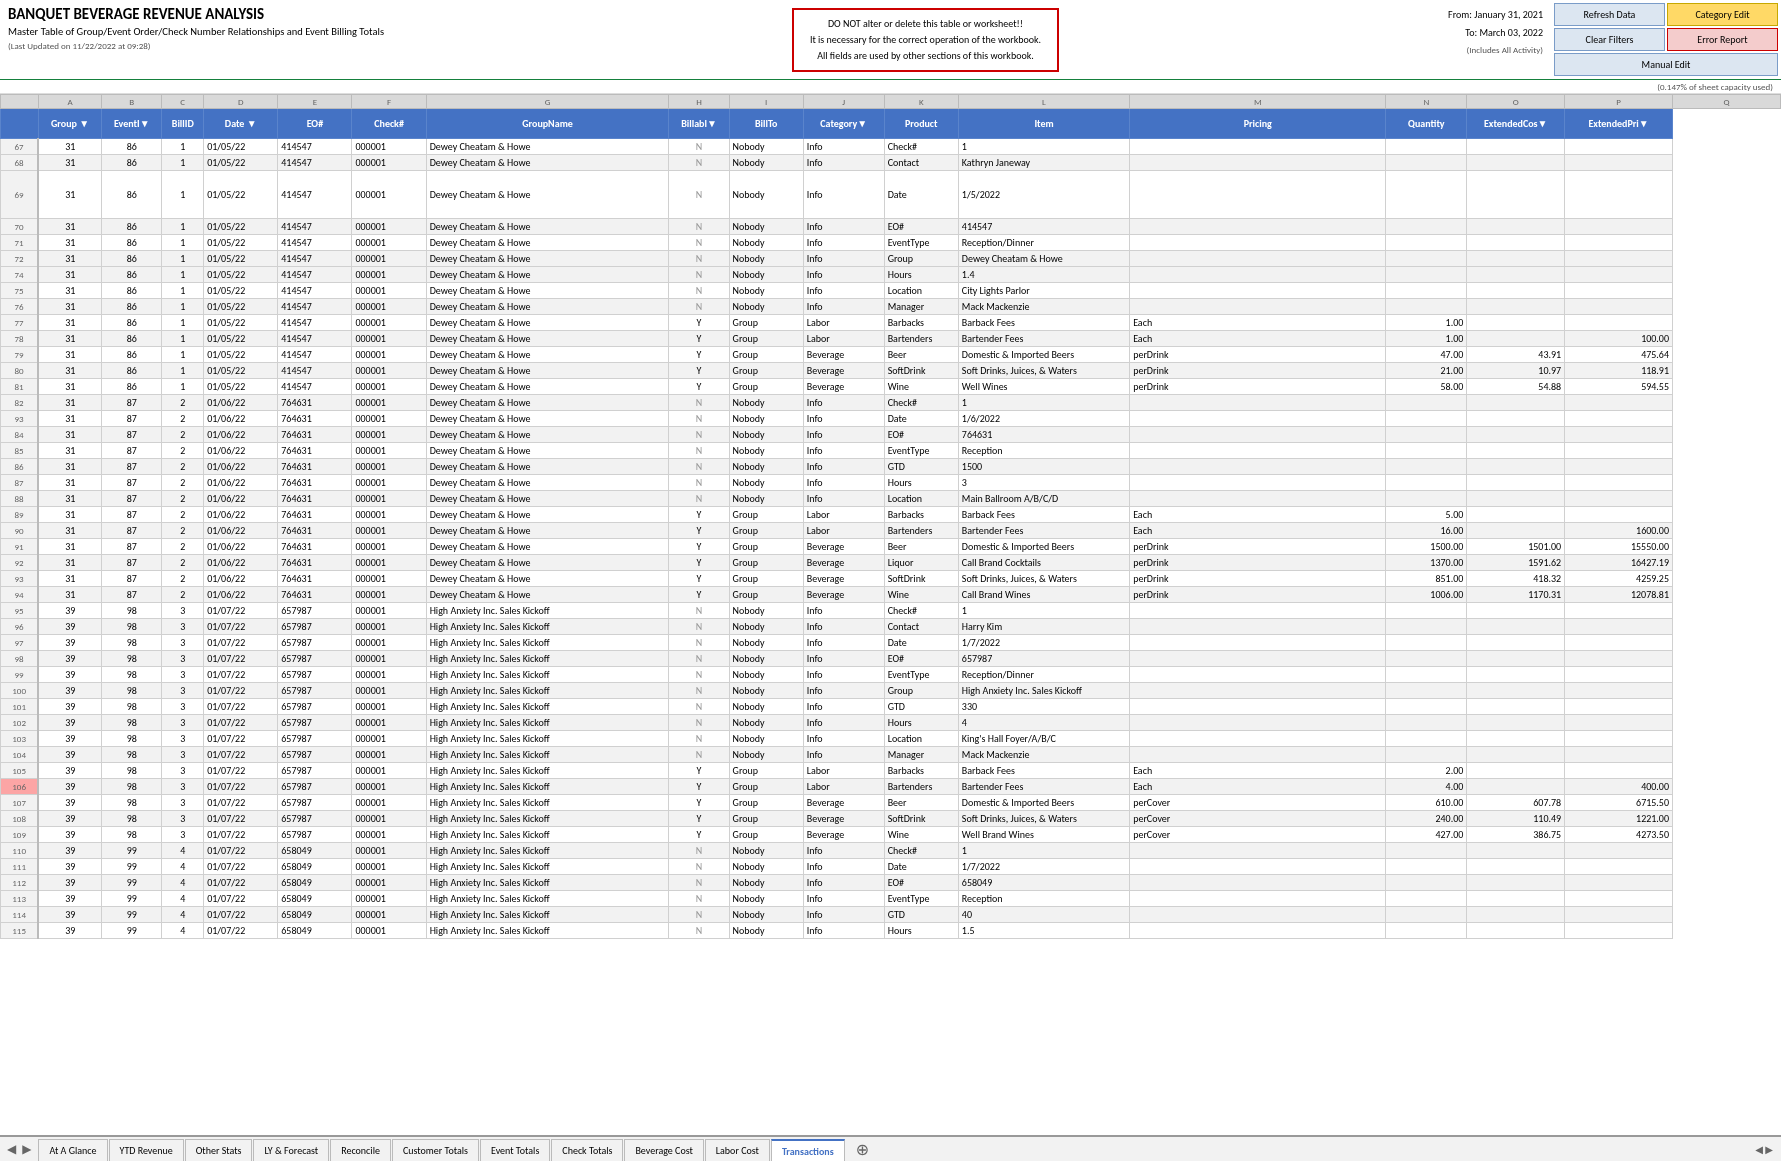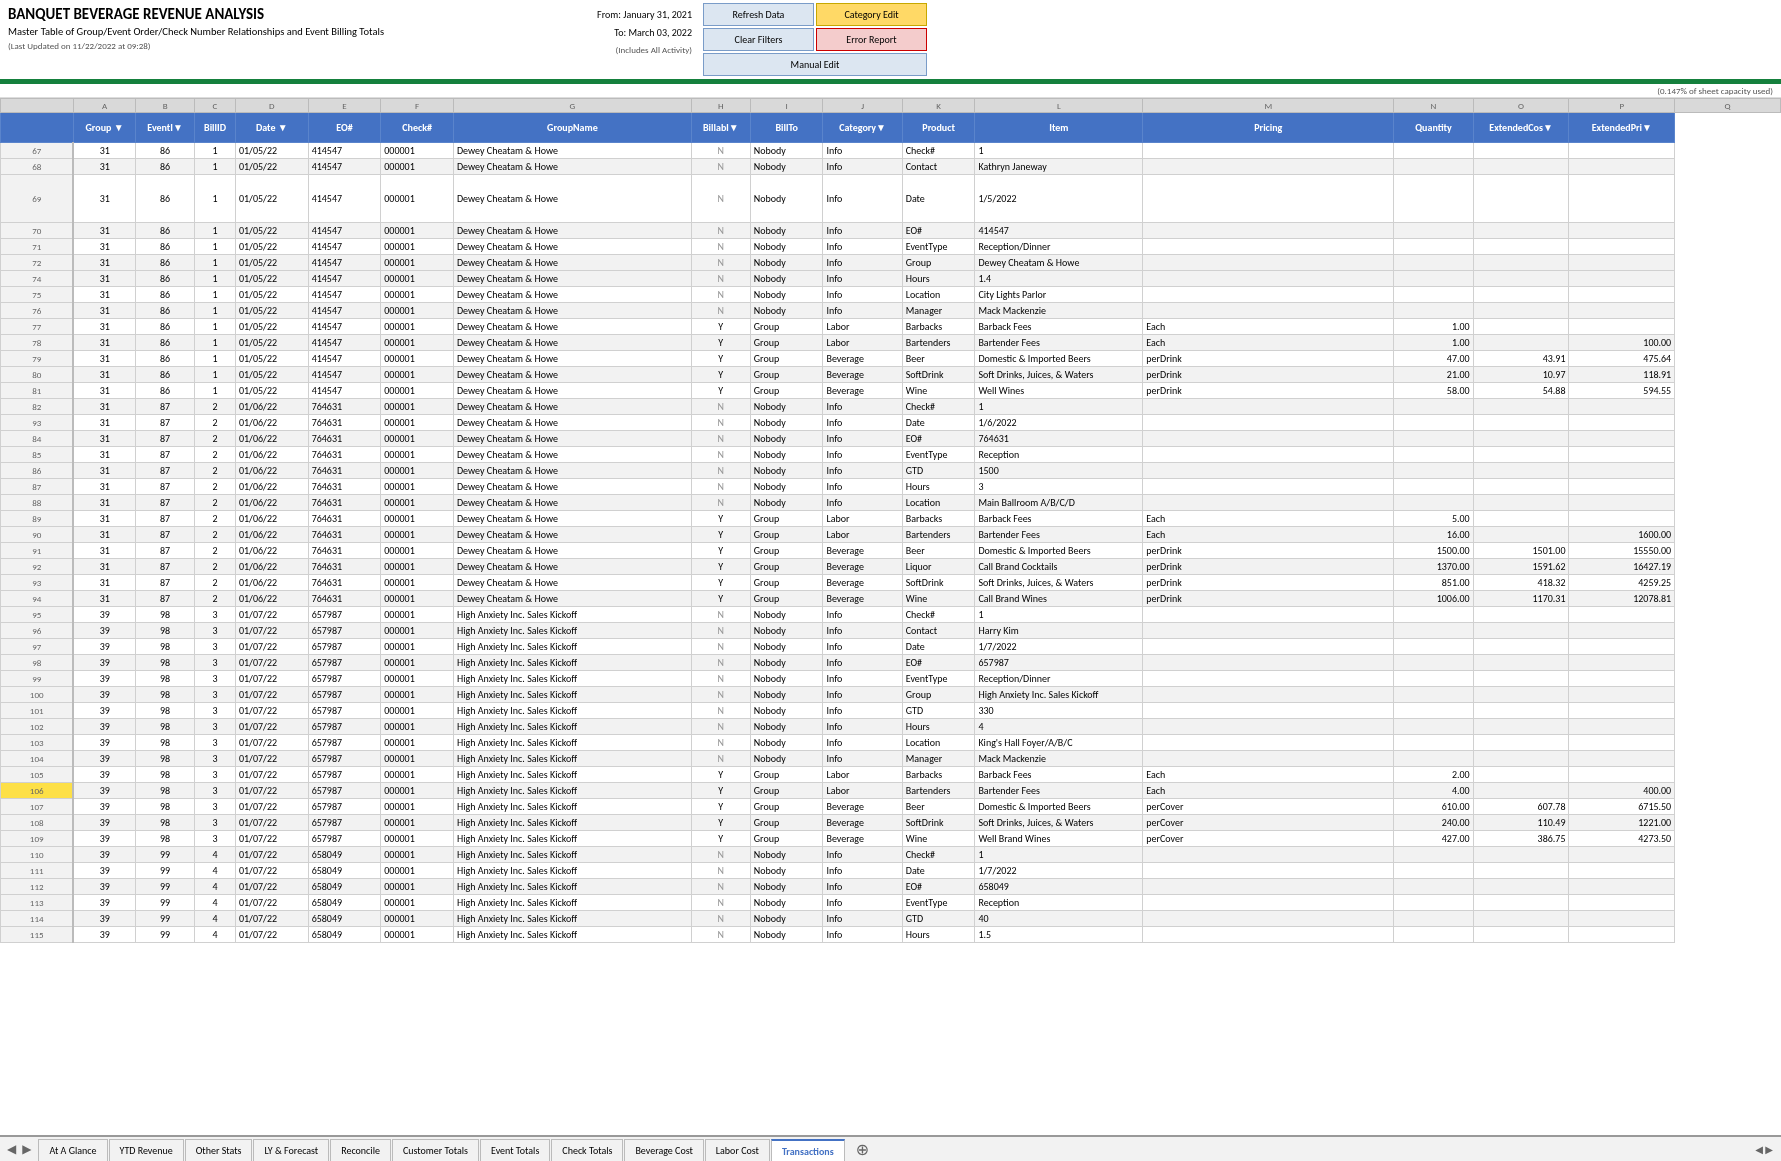--- a/index.html
+++ b/index.html
@@ -11,28 +11,35 @@
     table tbody tr { height: 16px; }
     table tbody tr:nth-child(even) { background: #f2f2f2; }
     table tbody tr:nth-child(odd) { background: #fff; }
     table tbody td { border: 1px solid #d0d0d0; padding: 1px 3px; white-space: nowrap; overflow: hidden; max-width: 200px; }
   </style>
 </head>
 <body>
 
 <div style="width:1781px; height:1161px; display:flex; flex-direction:column; overflow:hidden; background:#fff;">
 
-  <div style="display:flex; border-bottom:5px solid #15803d; min-height:76px;">
+  <div style="display:flex; border-bottom:1px solid #15803d; min-height:76px;">
 
     <div style="flex:0 0 500px; padding:5px 8px;">
       <div style="font-size:15px; font-weight:bold; color:#000;">BANQUET BEVERAGE REVENUE ANALYSIS</div>
       <div style="font-size:10.5px; color:#000; margin-top:2px;">Master Table of Group/Event Order/Check Number Relationships and Event Billing Totals</div>
       <div style="font-size:9px; color:#555; margin-top:2px;">(Last Updated on 11/22/2022 at 09:28)</div>
     </div>
 
+    <div style="flex:1; display:flex; align-items:center; justify-content:center; padding:4px;">
+      <div style="border:2px solid #c00; padding:6px 16px; text-align:center; font-size:10px; line-height:1.6;">
+        <div>DO NOT alter or delete this table or worksheet!!</div>
+        <div>It is necessary for the correct operation of the workbook.</div>
+        <div>All fields are used by other sections of this workbook.</div>
+      </div>
+    </div>
 
     <div style="flex:0 0 200px; padding:6px 8px; text-align:right; font-size:10px; line-height:1.8;">
       <div>From:  January 31, 2021</div>
       <div>To:  March 03, 2022</div>
       <div style="font-size:9px; color:#555;">(Includes All Activity)</div>
     </div>
 
     <div style="flex:0 0 230px; display:flex; flex-direction:column; padding:3px; gap:2px; justify-content:center;">
       <div style="display:flex; gap:2px;">
         <button style="flex:1; border:1px solid #7a9cc8; padding:4px 6px; font-size:10px; cursor:pointer; background:#dce6f1; font-family:Calibri,Arial,sans-serif;">Refresh Data</button>
@@ -812,21 +819,21 @@
             <td style="border: 1px solid rgb(208, 208, 208); padding: 1px 3px; white-space: nowrap; overflow: hidden; max-width: 220px; font-size: 10px;">Group</td>
             <td style="border: 1px solid rgb(208, 208, 208); padding: 1px 3px; white-space: nowrap; overflow: hidden; max-width: 220px; font-size: 10px;">Labor</td>
             <td style="border: 1px solid rgb(208, 208, 208); padding: 1px 3px; white-space: nowrap; overflow: hidden; max-width: 220px; font-size: 10px;">Barbacks</td>
             <td style="border: 1px solid rgb(208, 208, 208); padding: 1px 3px; white-space: nowrap; overflow: hidden; max-width: 220px; font-size: 10px;">Barback Fees</td>
             <td style="border: 1px solid rgb(208, 208, 208); padding: 1px 3px; white-space: nowrap; overflow: hidden; max-width: 220px; font-size: 10px;">Each</td>
             <td style="border: 1px solid rgb(208, 208, 208); padding: 1px 3px; white-space: nowrap; overflow: hidden; max-width: 220px; font-size: 10px; text-align: right;">2.00</td>
             <td style="border: 1px solid rgb(208, 208, 208); padding: 1px 3px; white-space: nowrap; overflow: hidden; max-width: 220px; font-size: 10px; text-align: right;"></td>
             <td style="border: 1px solid rgb(208, 208, 208); padding: 1px 3px; white-space: nowrap; overflow: hidden; max-width: 220px; font-size: 10px; text-align: right;"></td>
           </tr>
           <tr style="background: rgb(242, 242, 242); height: 16px;">
-            <td style="border-width: 1px 2px 1px 1px; border-style: solid; border-color: rgb(208, 208, 208) rgb(187, 187, 187) rgb(208, 208, 208) rgb(208, 208, 208); border-image: initial; padding: 1px 20px; white-space: nowrap; overflow: hidden; max-width: 220px; font-size: 9px; background: #fde047; color: rgb(102, 102, 102); text-align: center; min-width: 28px;">106</td>
+            <td style="border-width: 1px 2px 1px 1px; border-style: solid; border-color: rgb(208, 208, 208) rgb(187, 187, 187) rgb(208, 208, 208) rgb(208, 208, 208); border-image: initial; padding: 1px 3px; white-space: nowrap; overflow: hidden; max-width: 220px; font-size: 9px; background: #fca5a5; color: rgb(102, 102, 102); text-align: center; min-width: 28px;">106</td>
             <td style="border: 1px solid rgb(208, 208, 208); padding: 1px 3px; white-space: nowrap; overflow: hidden; max-width: 220px; font-size: 10px; text-align: center;">39</td>
             <td style="border: 1px solid rgb(208, 208, 208); padding: 1px 3px; white-space: nowrap; overflow: hidden; max-width: 220px; font-size: 10px; text-align: center;">98</td>
             <td style="border: 1px solid rgb(208, 208, 208); padding: 1px 3px; white-space: nowrap; overflow: hidden; max-width: 220px; font-size: 10px; text-align: center;">3</td>
             <td style="border: 1px solid rgb(208, 208, 208); padding: 1px 3px; white-space: nowrap; overflow: hidden; max-width: 220px; font-size: 10px;">01/07/22</td>
             <td style="border: 1px solid rgb(208, 208, 208); padding: 1px 3px; white-space: nowrap; overflow: hidden; max-width: 220px; font-size: 10px;">657987</td>
             <td style="border: 1px solid rgb(208, 208, 208); padding: 1px 3px; white-space: nowrap; overflow: hidden; max-width: 220px; font-size: 10px;">000001</td>
             <td style="border: 1px solid rgb(208, 208, 208); padding: 1px 3px; white-space: nowrap; overflow: hidden; max-width: 220px; font-size: 10px;">High Anxiety Inc. Sales Kickoff</td>
             <td style="border: 1px solid rgb(208, 208, 208); padding: 1px 3px; white-space: nowrap; overflow: hidden; max-width: 220px; font-size: 10px; text-align: center;">Y</td>
             <td style="border: 1px solid rgb(208, 208, 208); padding: 1px 3px; white-space: nowrap; overflow: hidden; max-width: 220px; font-size: 10px;">Group</td>
             <td style="border: 1px solid rgb(208, 208, 208); padding: 1px 3px; white-space: nowrap; overflow: hidden; max-width: 220px; font-size: 10px;">Labor</td>

